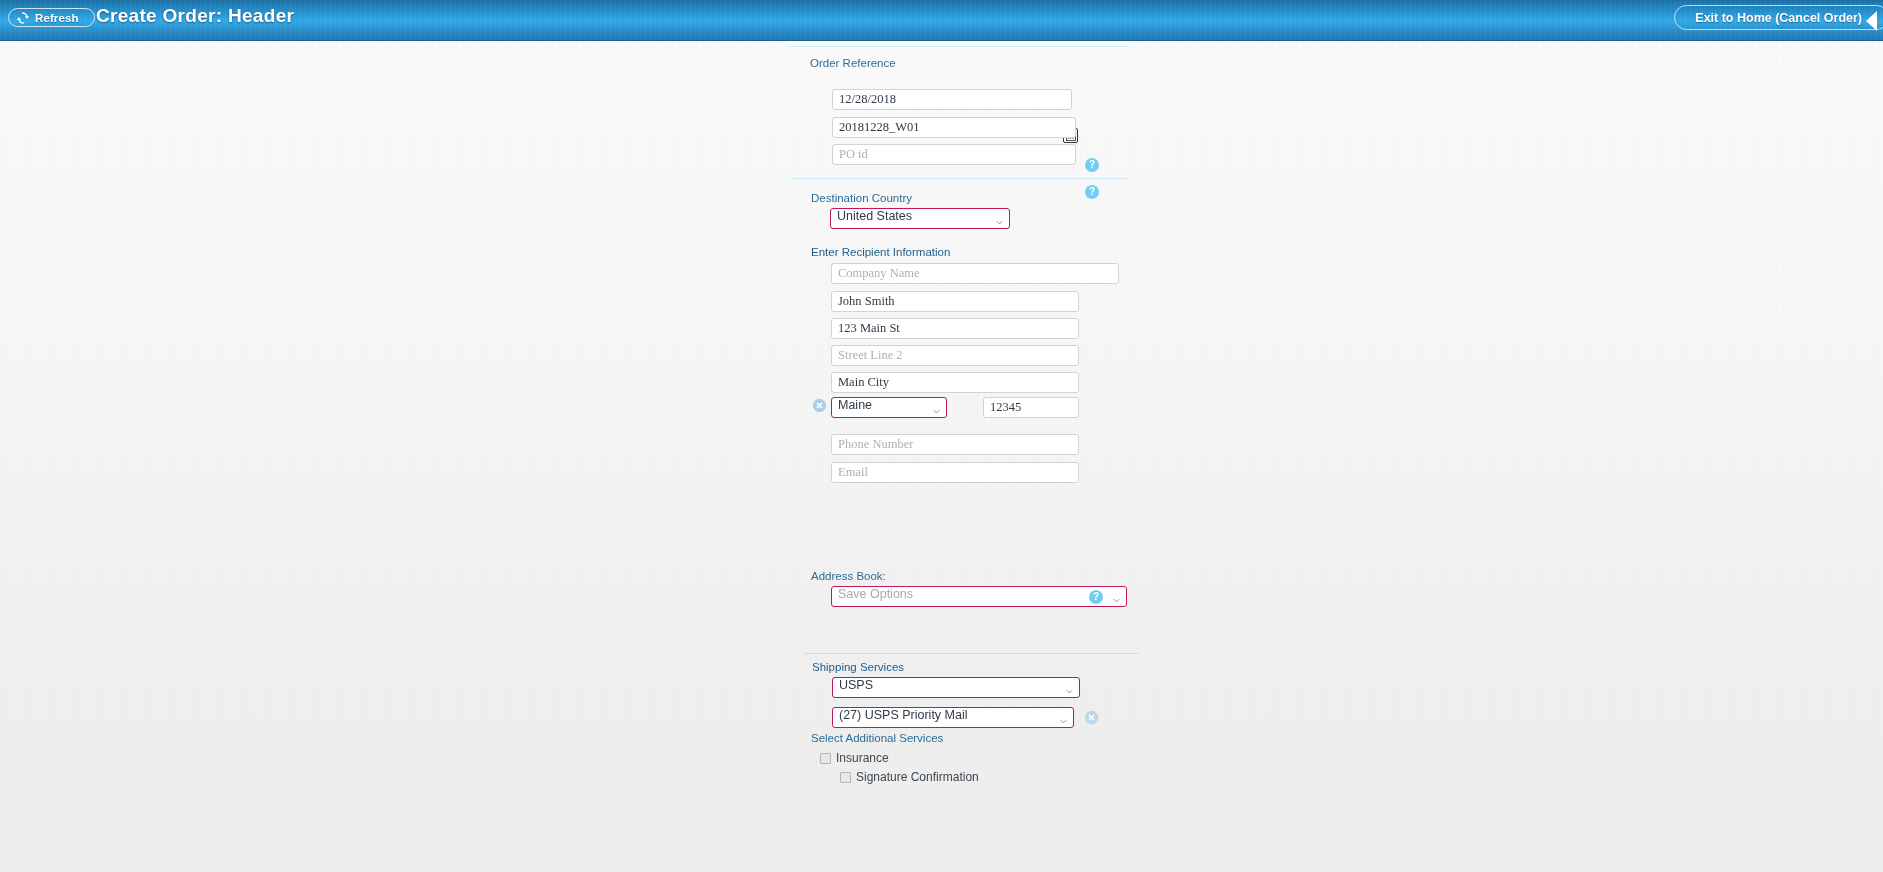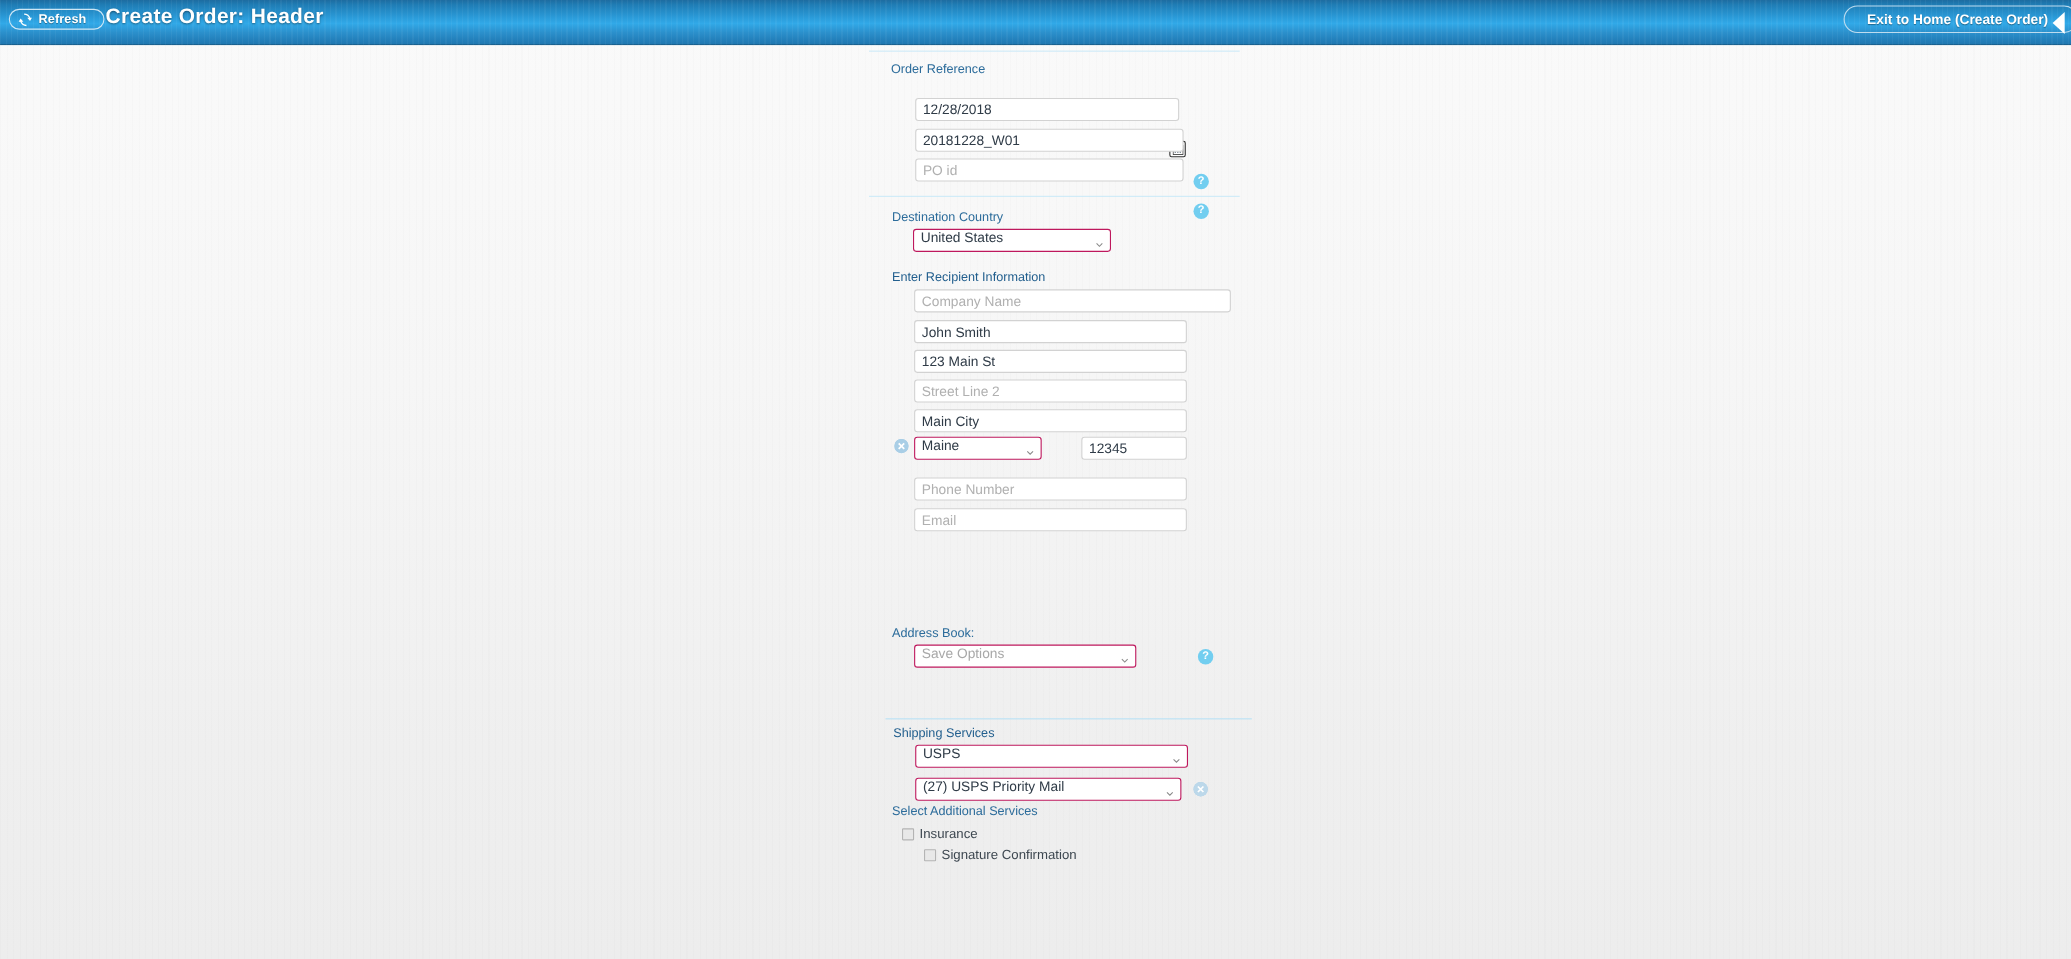--- a/index.html
+++ b/index.html
@@ -134,21 +134,21 @@
   .fieldlabel.strong { font-weight: normal; color: #225f8e; }
 
   .tf {
     position: absolute;
     box-sizing: border-box;
     height: 21px;
     border: 1px solid #d2d2d2;
     border-radius: 3px;
     background: #ffffff;
     color: #2f3b47;
-    font-family: Liberation Sans, sans-serif;
+    font-family: Liberation Serif, serif;
     font-size: 12.5px;
     padding: 0 6px;
     outline: none;
   }
   .tf::placeholder { color: #b0b0b0; }
 
   .sel {
     position: absolute;
     box-sizing: border-box;
     height: 21px;
@@ -239,21 +239,21 @@
         <path d="M8 2.2a5.8 5.8 0 0 1 5.1 3.05l-1.9.0 2.9 3.4 2.0-3.4-1.6 0A7.2 7.2 0 0 0 8 0.8z" fill="#ffffff" transform="translate(-1.2,0.6)"></path>
         <path d="M8 13.8A5.8 5.8 0 0 1 2.9 10.75l1.9 0L1.9 7.35 -0.1 10.75l1.6 0A7.2 7.2 0 0 0 8 15.2z" fill="#ffffff" transform="translate(1.2,-0.6)"></path>
       </svg>
     </span>
     <span>Refresh</span>
   </button>
 
   <div class="app-title">Create Order: Header</div>
 
   <button class="exit-btn">
-    <span>Exit to Home  (Create Order)</span>
+    <span>Exit to Home  (Cancel Order)</span>
   </button>
   <span class="exit-chevron">
     <svg viewBox="0 0 22 26" width="22" height="26" aria-hidden="true">
       <path d="M16 3 L5 13 L16 23 Z" fill="#ffffff"></path>
     </svg>
   </span>
 </div>
 
 <div class="form-col">
 
@@ -321,21 +321,21 @@
     </span>
   </div>
   <input class="tf" type="text" style="left: 983px; top: 356px; width: 96px;" value="12345">
 
   <input class="tf" type="text" style="left: 831px; top: 393px; width: 248px;" placeholder="Phone Number">
 
   <input class="tf" type="text" style="left: 831px; top: 421px; width: 248px;" placeholder="Email">
 
   <div class="fieldlabel" style="left:811px; top:529px;">Address Book:</div>
 
-  <div class="sel ph" style="left:831px; top:545px; width:202px;">
+  <div class="sel ph" style="left:831px; top:545px; width:296px;">
     <span>Save Options</span>
     <span class="caret">
       <svg viewBox="0 0 8 8" width="7" height="7" aria-hidden="true">
         <path d="M1 2.6 L4 5.6 L7 2.6" fill="none" stroke="#8a8a8a" stroke-width="1.1"></path>
       </svg>
     </span>
   </div>
   <span class="help" style="left:1089px; top:549px;">?</span>
 
   <div class="rule" style="left:805px; top:612px; width:333px;"></div>

